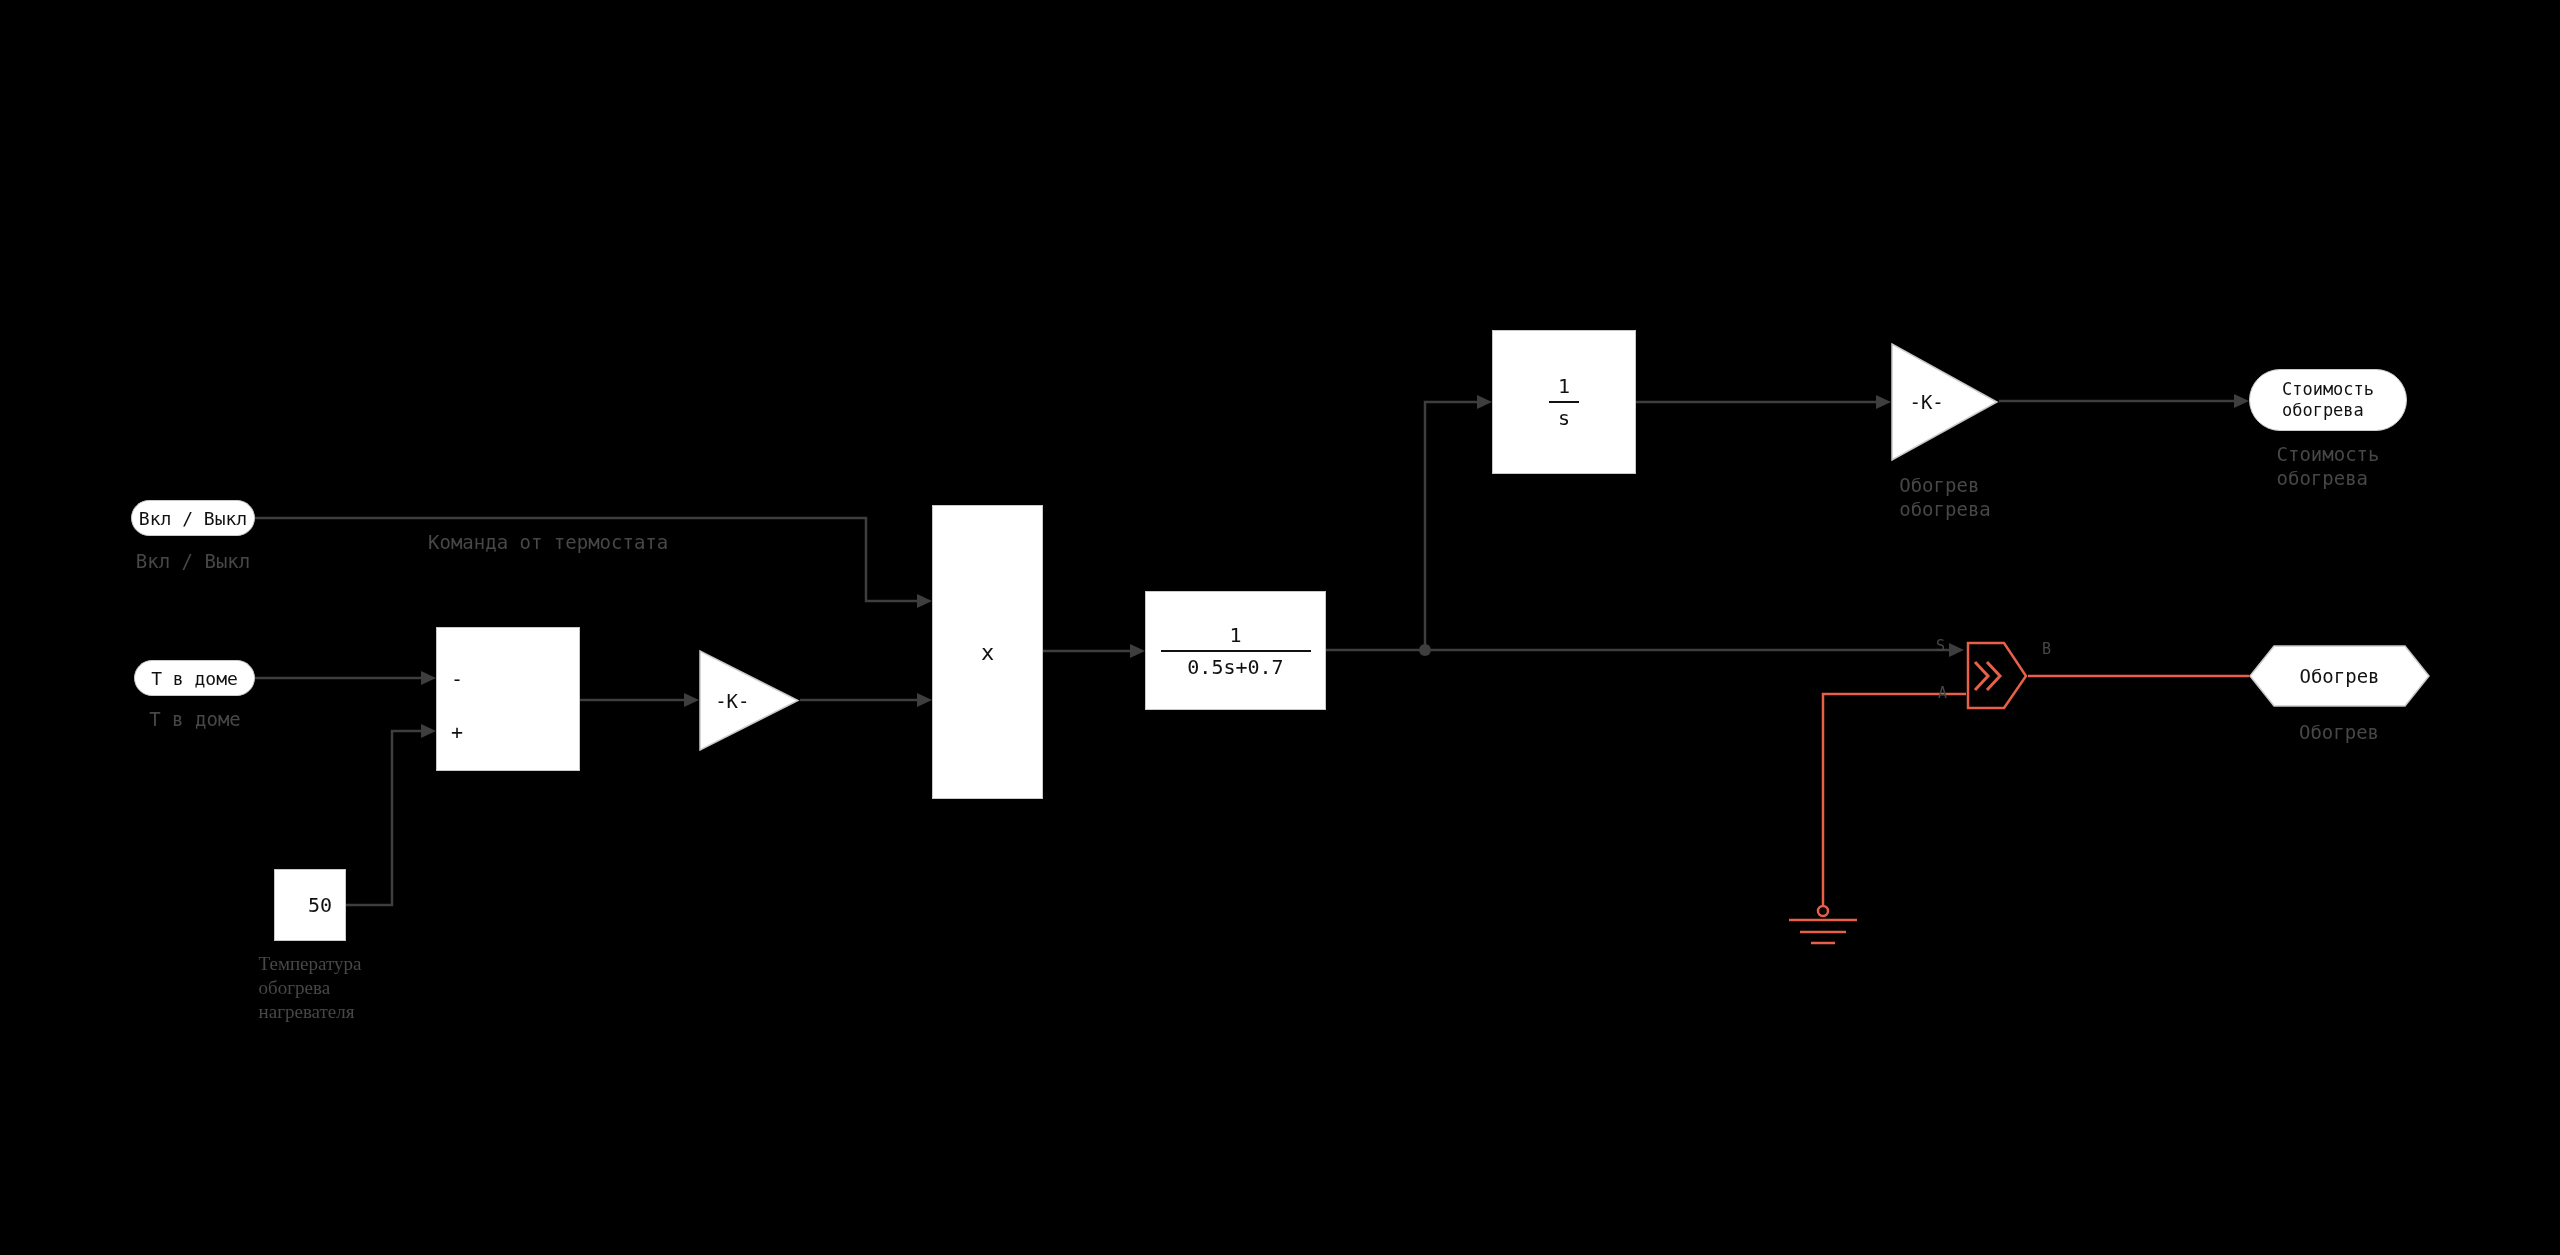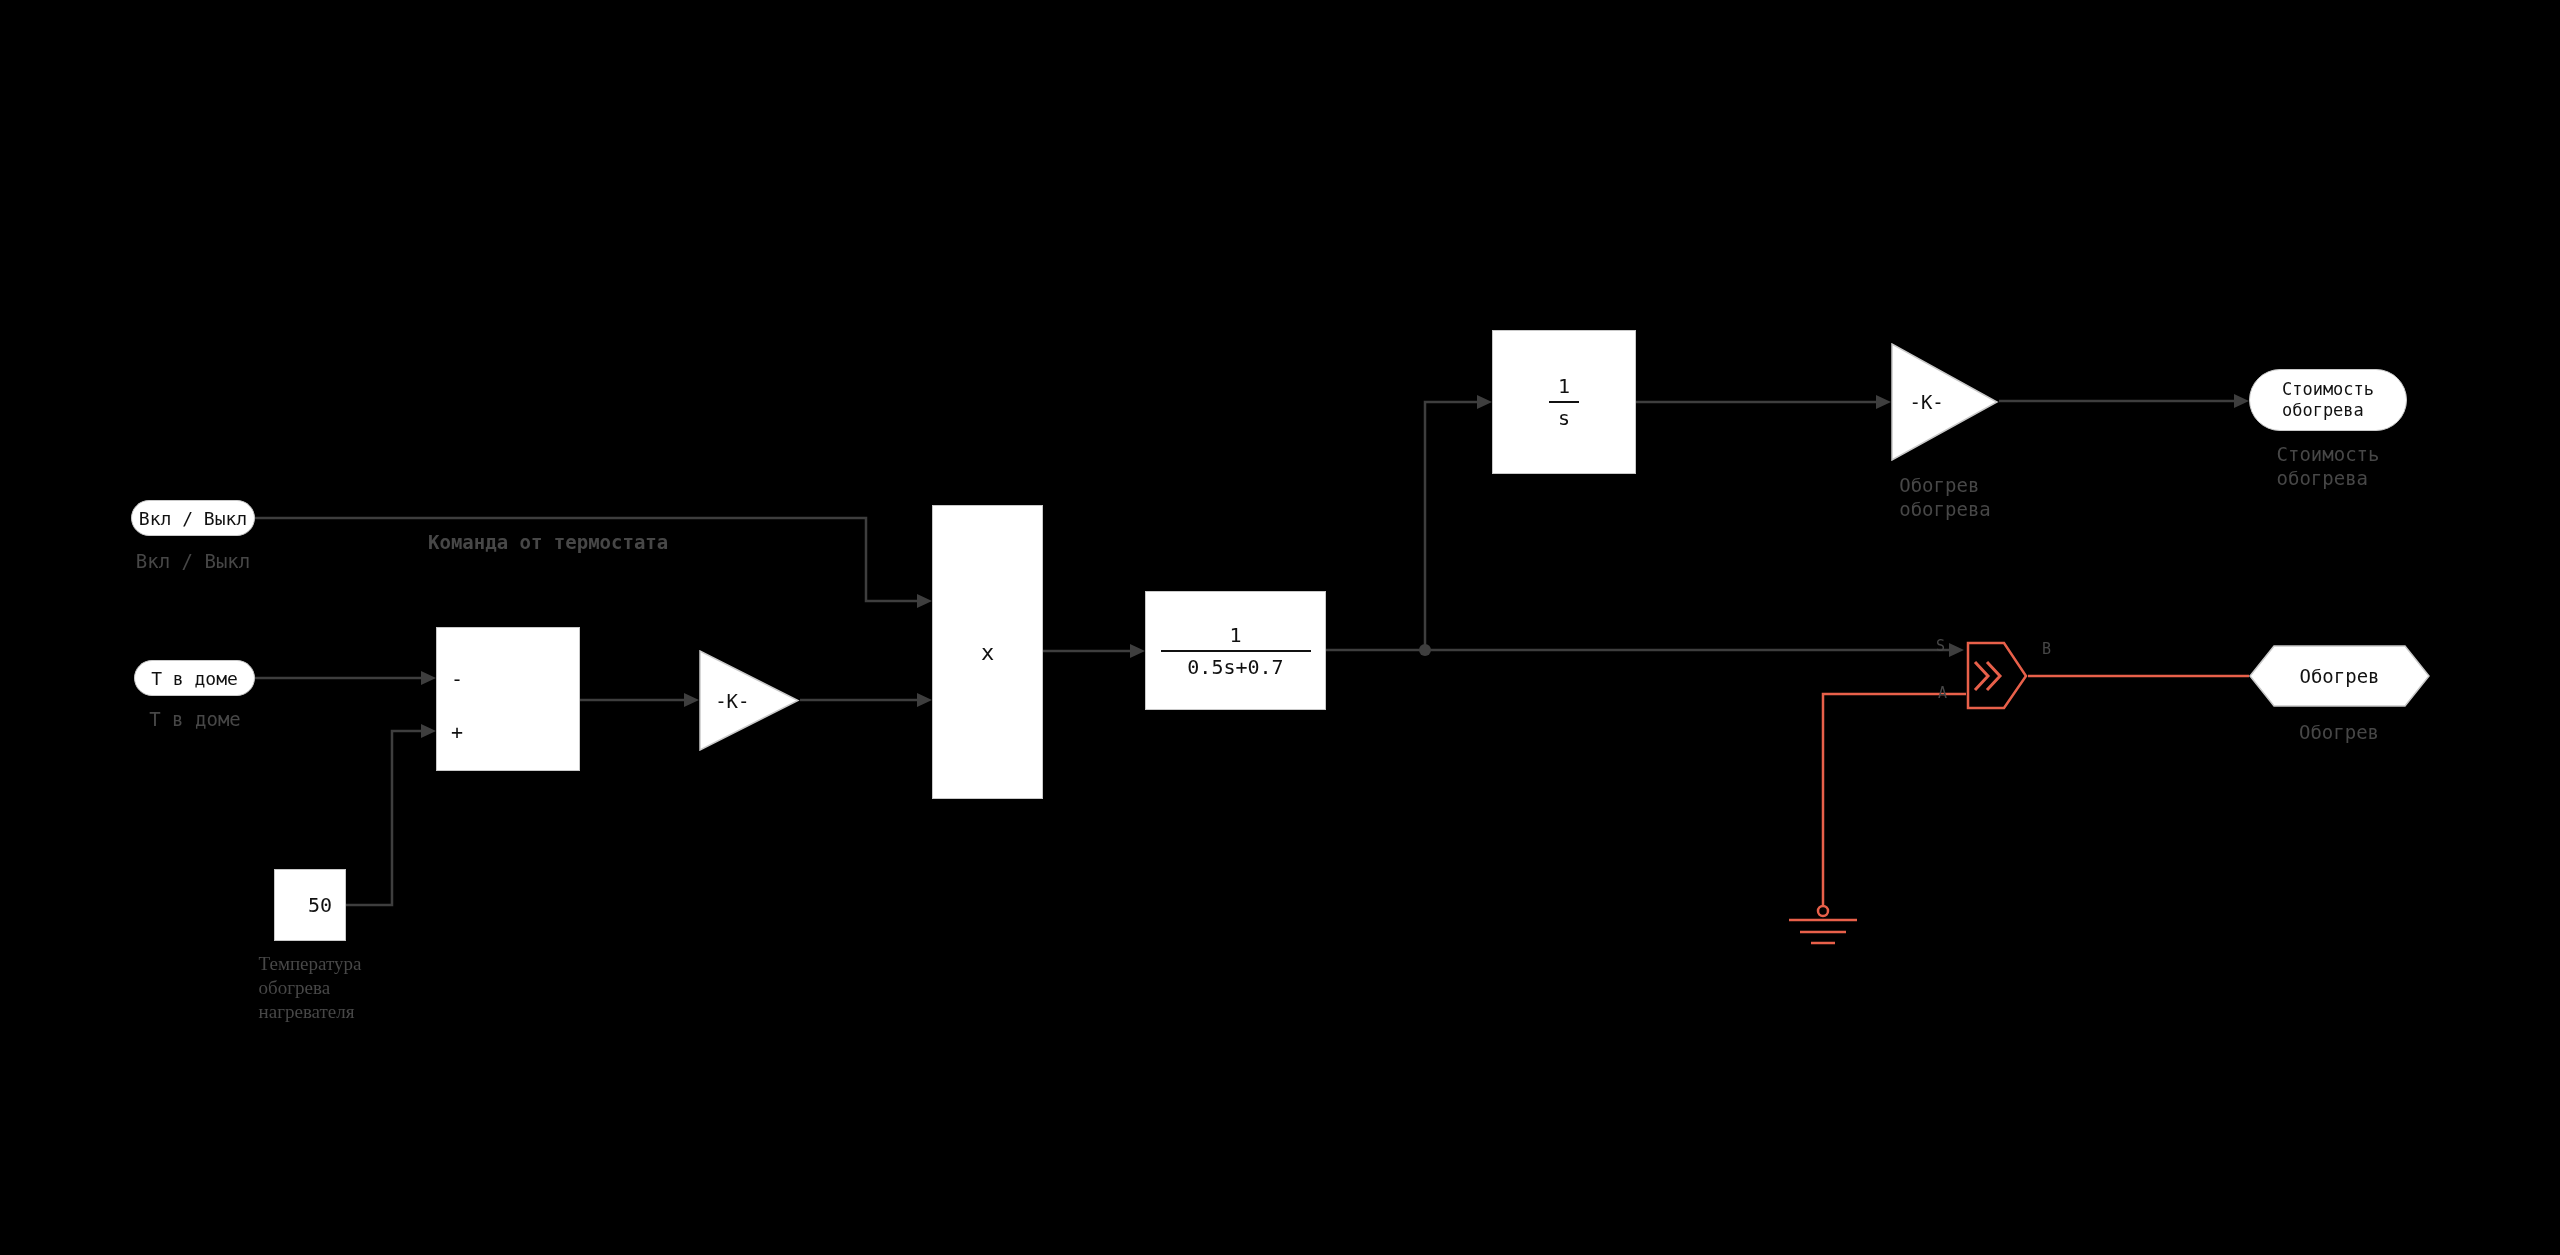--- a/index.html
+++ b/index.html
@@ -106,21 +106,21 @@
     <span>Вкл / Выкл</span>
   </div>
 
   <div class="block stadium" style="left:134px;top:660px;width:121px;height:36px;border-radius:18px;">
     <span>Т в доме</span>
   </div>
   <div class="blabel centered" style="left:195px;top:707px;">
     <span>Т в доме</span>
   </div>
 
-  <div class="blabel" style="left:428px;top:530px;font-weight:bold;">
+  <div class="blabel" style="left:428px;top:530px;">
     <span>Команда от термостата</span>
   </div>
 
   <div class="block" style="left:274px;top:869px;width:72px;height:72px;font-size:20px;padding-left:20px;">
     <span>50</span>
   </div>
   <div class="blabel centered" style="left:310px;top:952px;font-family:Liberation Serif, serif;">
     <span>Температура</span>
     <span>обогрева</span>
     <span>нагревателя</span>

